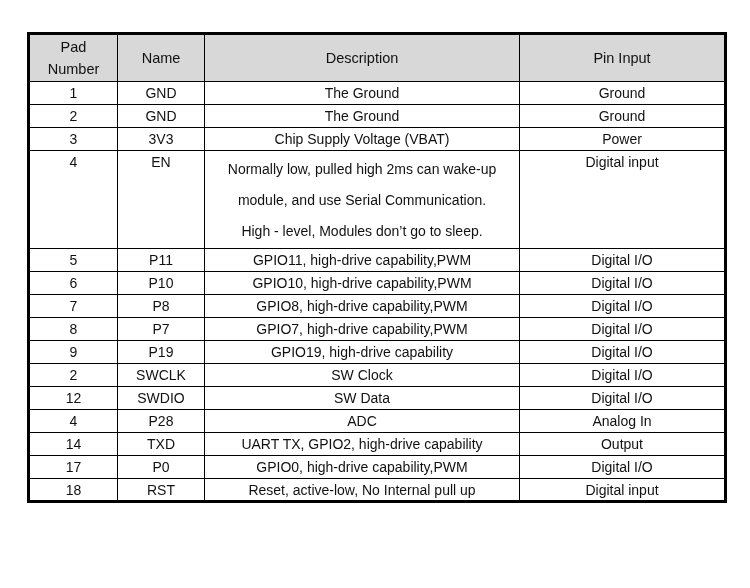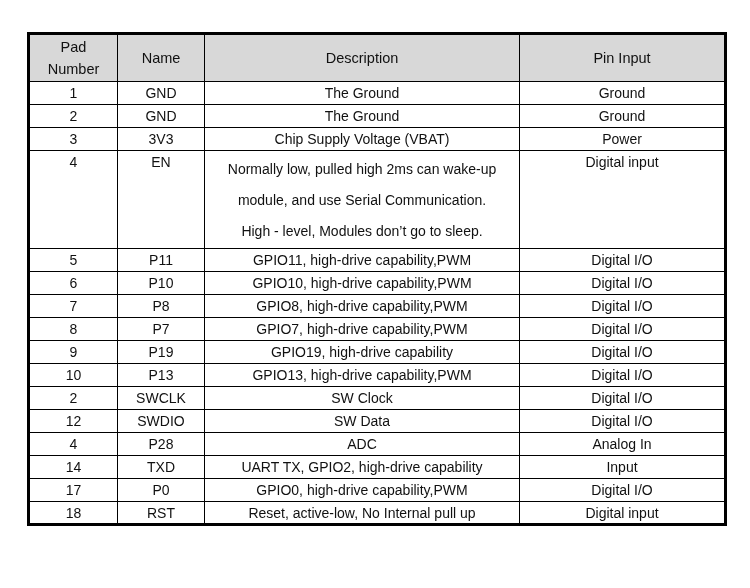--- a/index.html
+++ b/index.html
@@ -136,26 +136,20 @@
         <td>GPIO7, high-drive capability,PWM</td>
         <td>Digital I/O</td>
       </tr>
       <tr>
         <td>9</td>
         <td>P19</td>
         <td>GPIO19, high-drive capability</td>
         <td>Digital I/O</td>
       </tr>
       <tr>
-        <td>10</td>
-        <td>P13</td>
-        <td>GPIO13, high-drive capability,PWM</td>
-        <td>Digital I/O</td>
-      </tr>
-      <tr>
         <td>2</td>
         <td>SWCLK</td>
         <td>SW Clock</td>
         <td>Digital I/O</td>
       </tr>
       <tr>
         <td>12</td>
         <td>SWDIO</td>
         <td>SW Data</td>
         <td>Digital I/O</td>
@@ -163,21 +157,21 @@
       <tr>
         <td>4</td>
         <td>P28</td>
         <td>ADC</td>
         <td>Analog In</td>
       </tr>
       <tr>
         <td>14</td>
         <td>TXD</td>
         <td>UART TX, GPIO2, high-drive capability</td>
-        <td>Input</td>
+        <td>Output</td>
       </tr>
       <tr>
         <td>17</td>
         <td>P0</td>
         <td>GPIO0, high-drive capability,PWM</td>
         <td>Digital I/O</td>
       </tr>
       <tr>
         <td>18</td>
         <td>RST</td>

